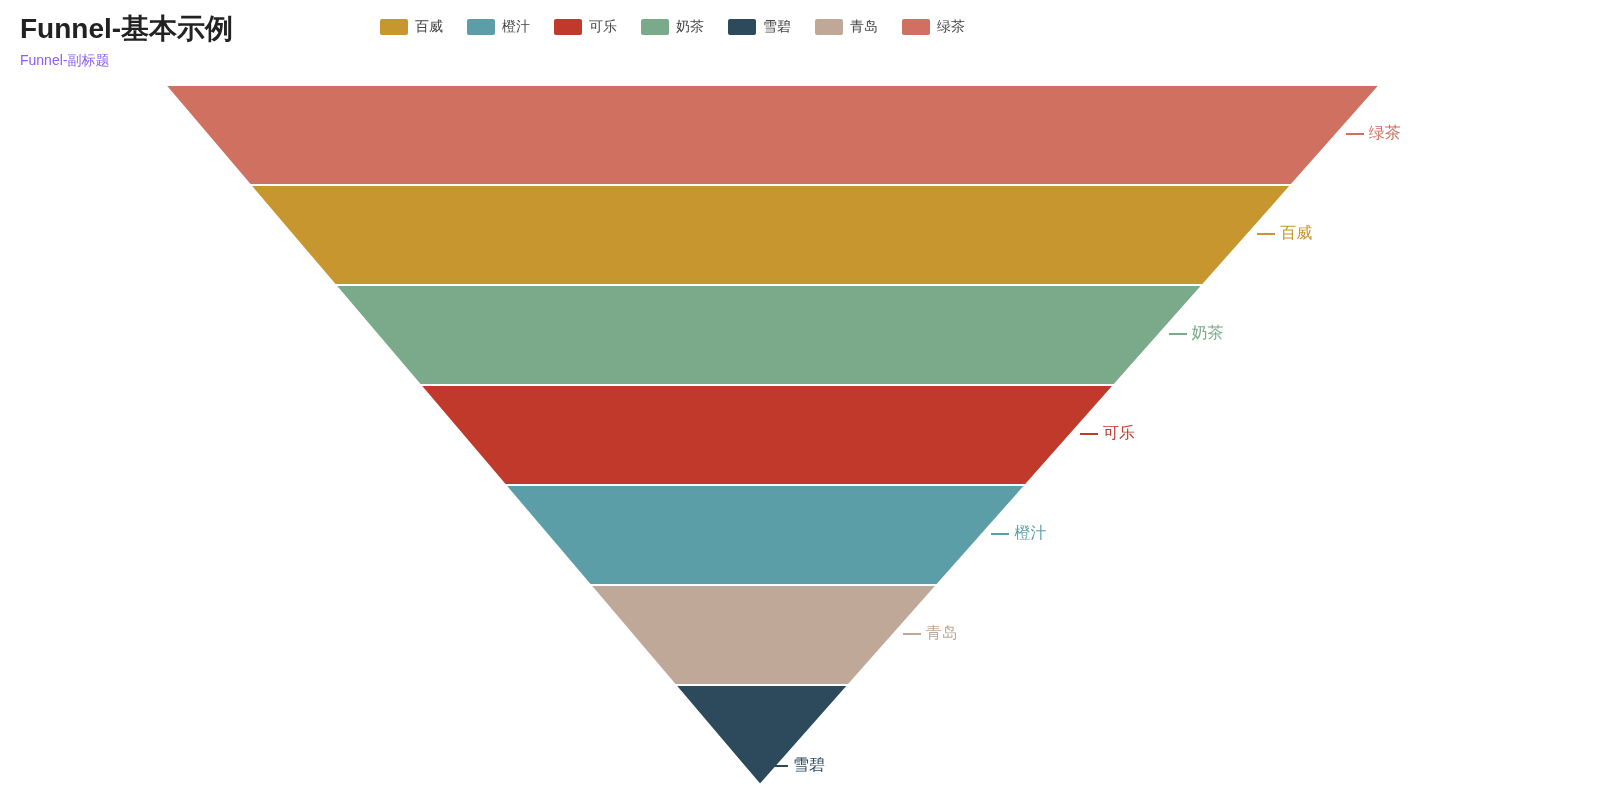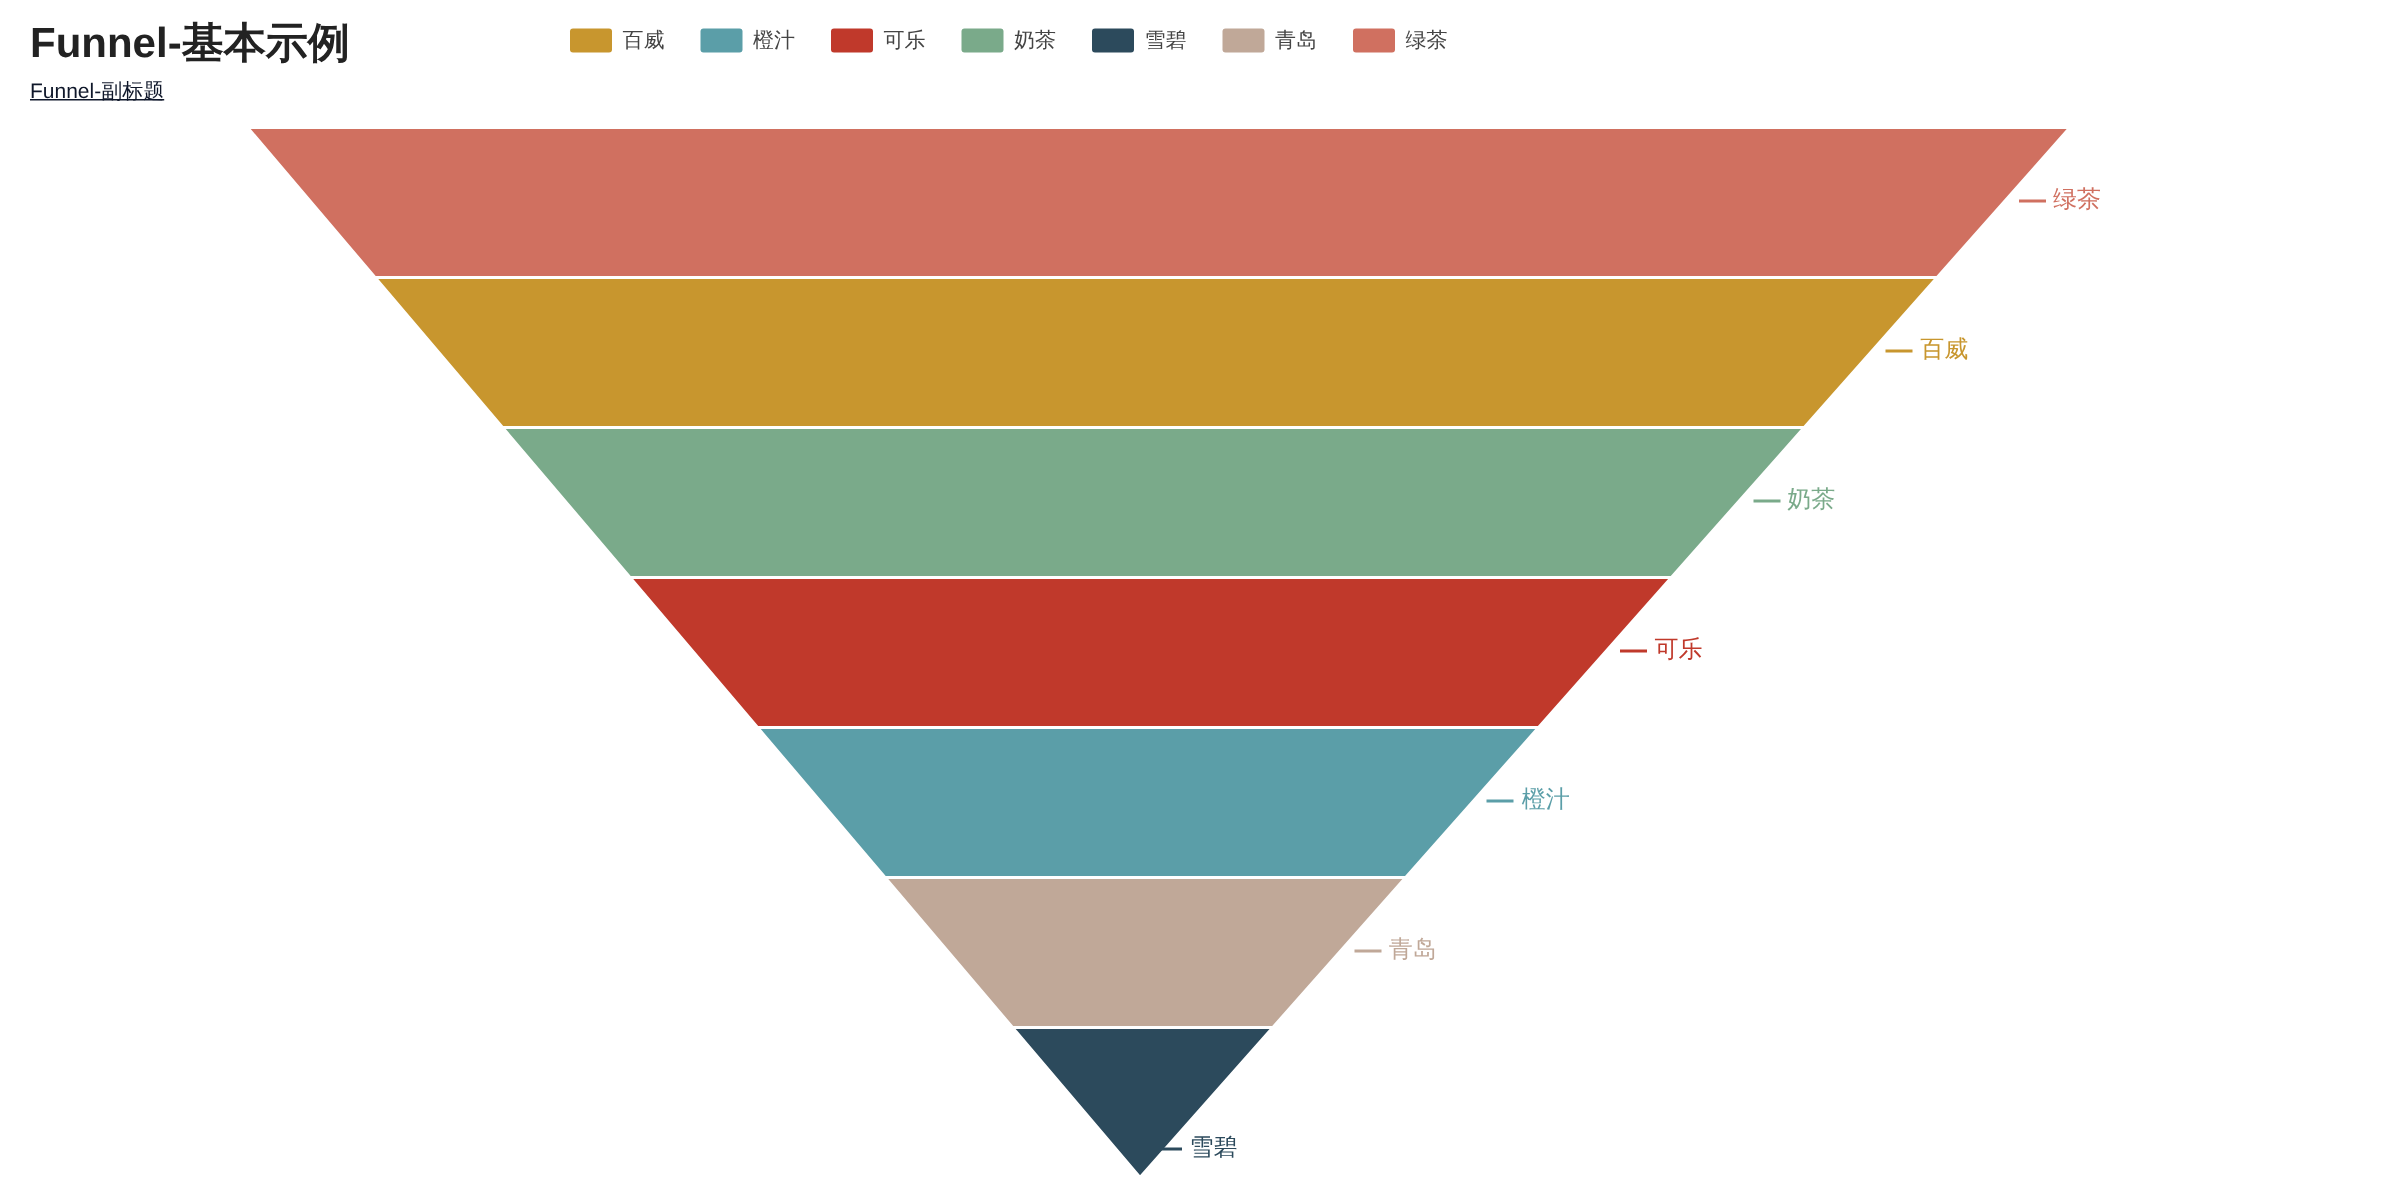--- a/index.html
+++ b/index.html
@@ -21,23 +21,22 @@
       top: 10px;
       left: 20px;
     }
     .title {
       font-size: 28px;
       font-weight: bold;
       color: #222;
     }
     .subtitle {
       font-size: 14px;
-      color: #0f172a;
+      color: #8b5cf6;
       margin-top: 4px;
-      text-decoration: underline;
     }
     .legend {
       position: absolute;
       top: 18px;
       left: 380px;
       display: flex;
       flex-direction: row;
       gap: 24px;
       align-items: center;
     }

